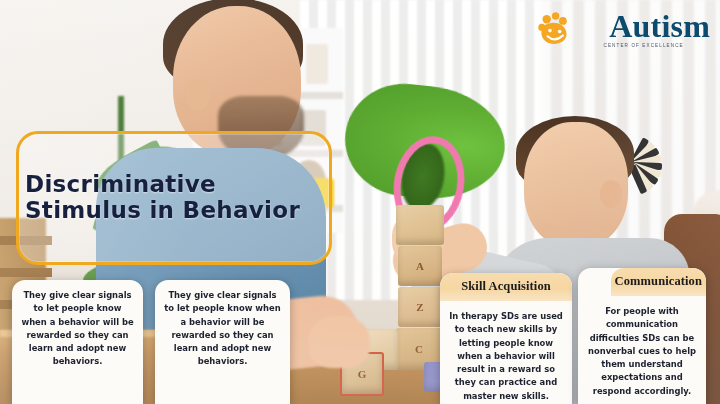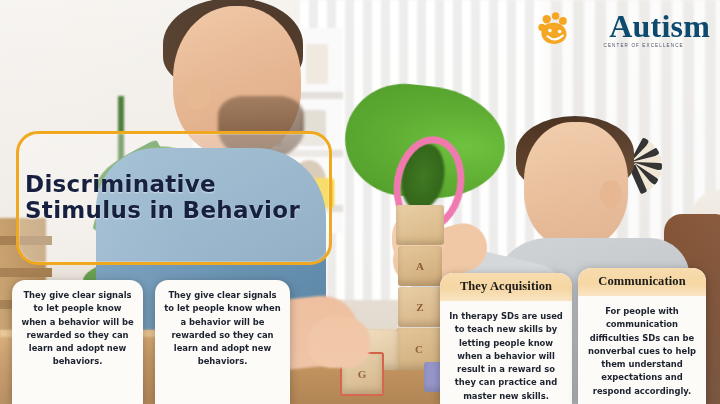--- a/index.html
+++ b/index.html
@@ -278,21 +278,21 @@
   .card-body{
     flex:1;padding:9px 9px 6px;text-align:center;
     font-family:"DejaVu Sans", sans-serif;font-weight:bold;
     font-size:8.4px;line-height:1.58;color:#1d2230;
   }
 
   .c1{left:12px;width:131px;height:124px;}
   .c2{left:155px;width:135px;height:124px;}
   .c3{left:300px;width:132px;height:142px;}
   .c4{left:440px;width:132px;height:131px;}
-  .c5{left:578px;width:128px;height:136px;}
+  .c5{left:578px;width:128px;height:136px;align-items:flex-end;}
 </style>
 </head>
 <body>
 
 <div class="canvas">
 
   <div class="photo">
     <div class="wall"></div>
     <div class="curtain"></div>
     <div class="curtain2"></div>
@@ -425,21 +425,21 @@
       <div class="card-body">They give clear signals to let people know when a behavior will be rewarded so they can learn and adopt new behaviors.</div>
     </div>
 
     <div class="card c2">
       <div class="card-body">They give clear signals to let people know when a behavior will be rewarded so they can learn and adopt new behaviors.</div>
     </div>
 
 
     <div class="card c4">
       <div class="card-head">
-        <div class="card-title">They Acquisition</div>
+        <div class="card-title">Skill Acquisition</div>
       </div>
       <div class="card-body">In therapy SDs are used to teach new skills by letting people know when a behavior will result in a reward so they can practice and master new skills.</div>
     </div>
 
     <div class="card c5">
       <div class="card-head">
         <div class="card-title">Communication</div>
       </div>
       <div class="card-body">For people with communication difficulties SDs can be nonverbal cues to help them understand expectations and respond accordingly.</div>
     </div>

